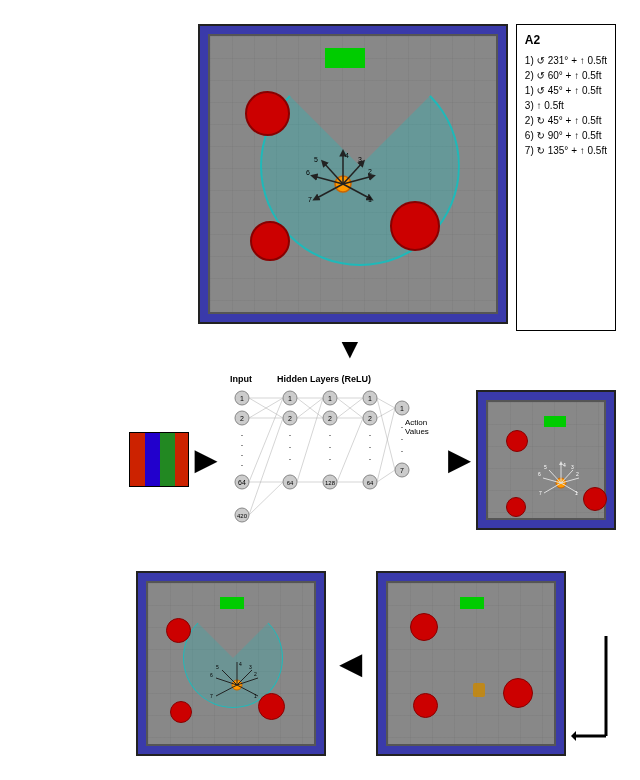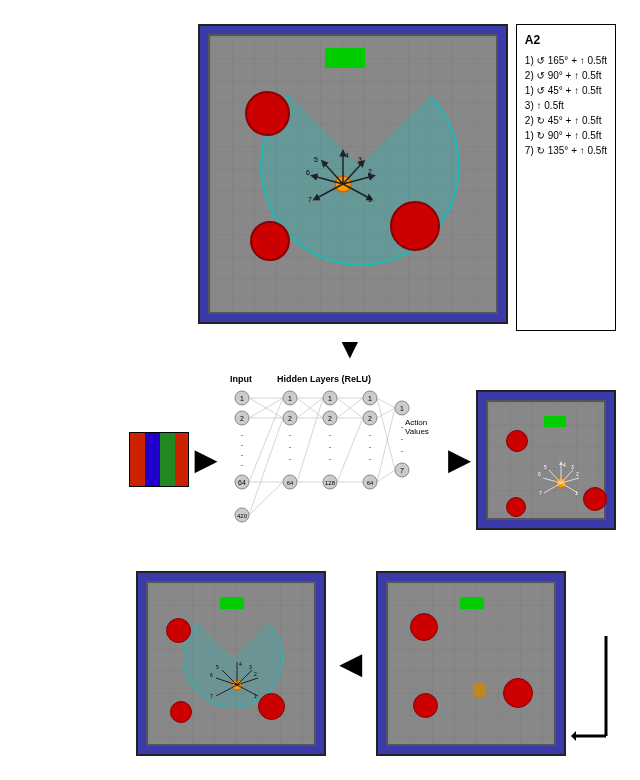--- a/index.html
+++ b/index.html
@@ -460,26 +460,26 @@
     <div style="display:flex;flex-direction:column;gap:4px;flex:1;">
       <div class="panel-a2">
         <div style="display:flex;flex-direction:row;gap:4px;align-items:baseline;">
           <span class="a2-label">A2</span>
           <span class="a2-title" style="flex:1;"></span>
         </div>
 
         <div style="margin-top:2px;">
           <div style="display:flex;gap:12px;">
             <div>
-              <div>1) ↺ 165° + ↑ 0.5ft</div>
-              <div>2) ↺ 90° + ↑ 0.5ft</div>
+              <div>1) ↺ 231° + ↑ 0.5ft</div>
+              <div>2) ↺ 60° + ↑ 0.5ft</div>
               <div>1) ↺ 45° + ↑ 0.5ft</div>
               <div>3) ↑ 0.5ft</div>
               <div>2) ↻ 45° + ↑ 0.5ft</div>
-              <div>1) ↻ 90° + ↑ 0.5ft</div>
+              <div>6) ↻ 90° + ↑ 0.5ft</div>
               <div>7) ↻ 135° + ↑ 0.5ft</div>
             </div>
           </div>
         </div>
       </div>
     </div>
 
   </div>
 
   <div style="display:flex;flex-direction:row;align-items:center;gap:8px;margin-top:-4px;">

